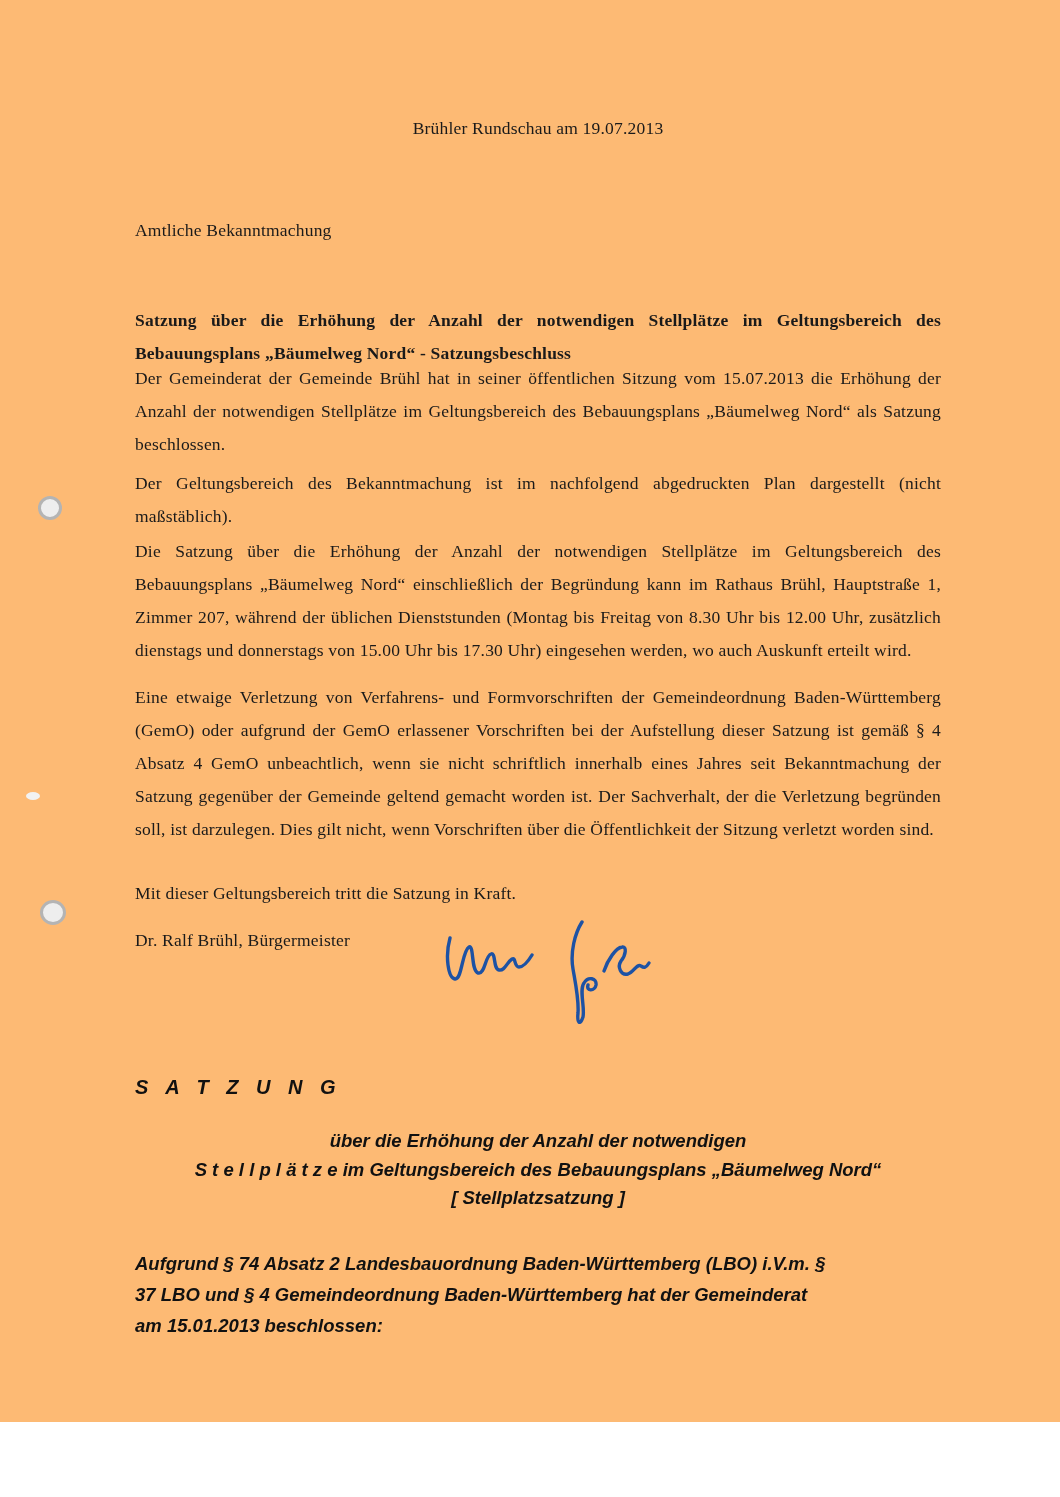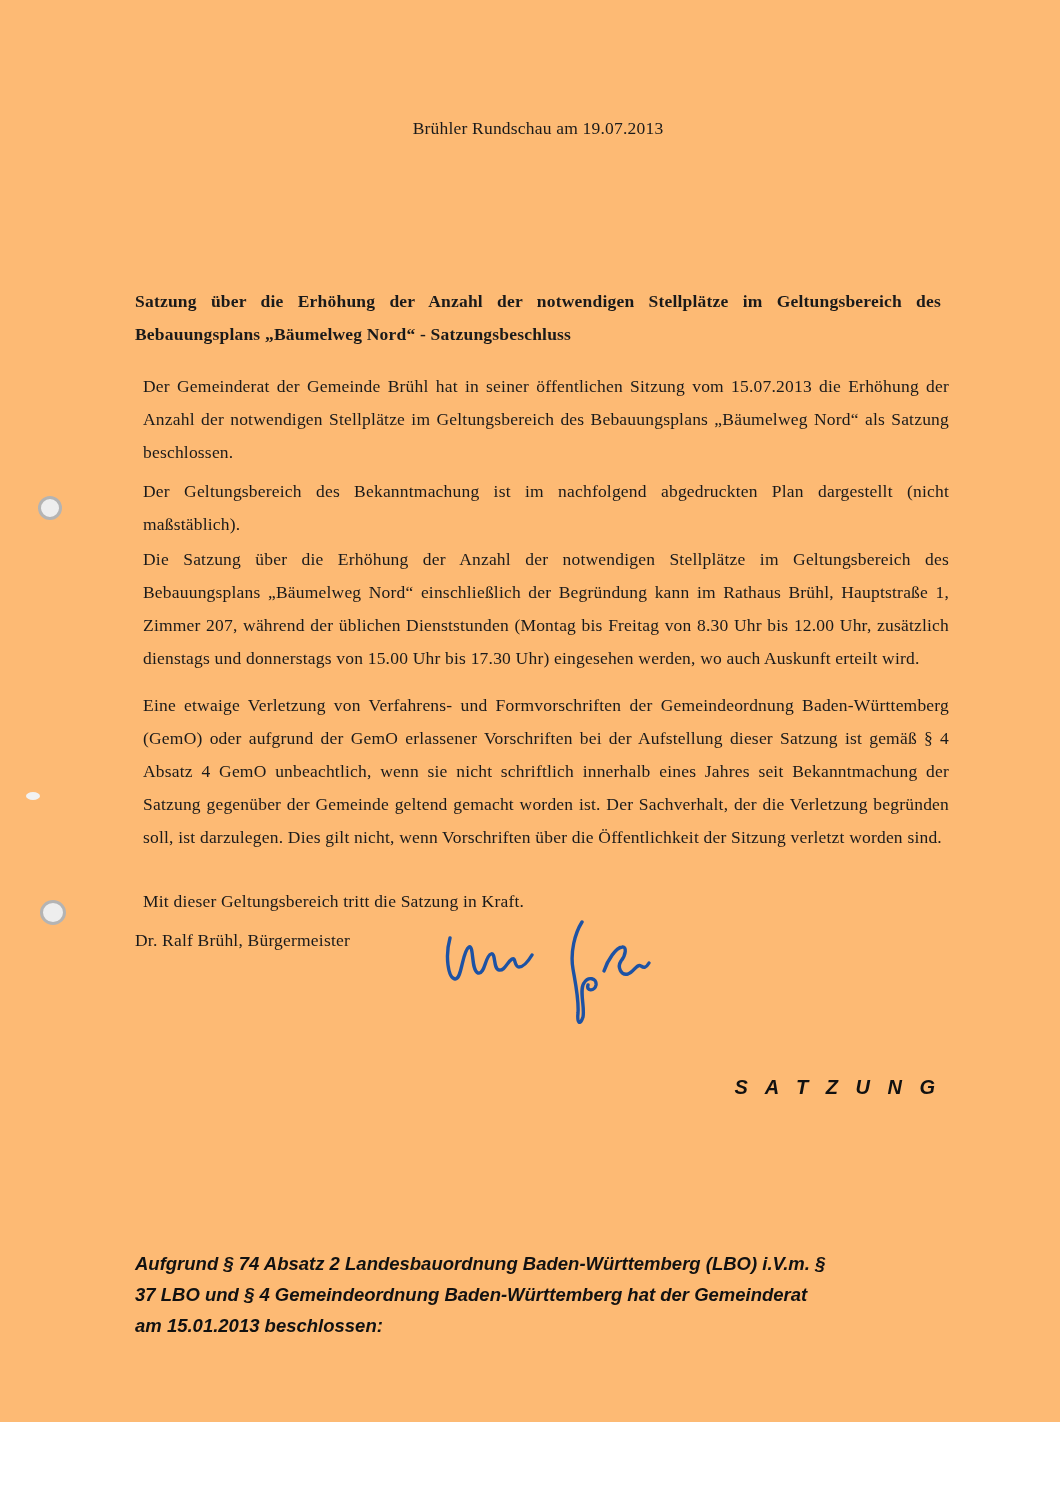--- a/index.html
+++ b/index.html
@@ -47,42 +47,42 @@
     font-weight: bold;
     line-height: 33px;
     text-align: justify;
     letter-spacing: 0.2px;
   }
   .doc-par {
     font-size: 17.5px;
     line-height: 33px;
     text-align: justify;
     letter-spacing: 0.2px;
-    margin: 8px;
+    margin: 0;
   }
   .no-justify { text-align: left; }
 
   .sig-block { line-height: 26px; }
 
   .signature-svg {
     position: absolute;
     left: 428px;
     top: 918px;
     width: 224px;
     height: 124px;
   }
 
   
   .satzung-title {
     font-family: "Liberation Sans", sans-serif;
     font-weight: bold;
     font-style: italic;
     font-size: 20px;
     letter-spacing: 6px;
-    text-align: right;
+    text-align: left;
     color: #111111;
   }
   .satzung-sub {
     font-family: "Liberation Sans", sans-serif;
     font-weight: bold;
     font-style: italic;
     font-size: 18.5px;
     line-height: 28.5px;
     text-align: center;
     color: #111111;
@@ -110,22 +110,23 @@
 <body>
 
 <div class="page">
 
   <div class="punch-hole hole-top"></div>
   <div class="punch-hole hole-bottom"></div>
   <div class="smudge" style="left:26px; top:792px; width:14px; height:8px;"></div>
 
   <div class="col serif-line centered" style="top:118px;">Brühler Rundschau am 19.07.2013</div>
 
+  <div class="col serif-line" style="top:220px;">Amtliche Bekanntmachung</div>
 
-  <div class="col doc-heading" style="top:285px;">Satzung über die Erhöhung der Anzahl der notwendigen Stellplätze im Geltungsbereich des Bebauungsplans „Bäumelweg Nord“ - Satzungsbeschluss</div>
+  <div class="col doc-heading" style="top:304px;">Satzung über die Erhöhung der Anzahl der notwendigen Stellplätze im Geltungsbereich des Bebauungsplans „Bäumelweg Nord“ - Satzungsbeschluss</div>
 
   <p class="col doc-par" style="top:362px;">Der Gemeinderat der Gemeinde Brühl hat in seiner öffentlichen Sitzung vom 15.07.2013 die Erhöhung der Anzahl der notwendigen Stellplätze im Geltungsbereich des Bebauungsplans „Bäumelweg Nord“ als Satzung beschlossen.</p>
 
   <p class="col doc-par" style="top:467px;">Der Geltungsbereich des Bekanntmachung ist im nachfolgend abgedruckten Plan dargestellt (nicht maßstäblich).</p>
 
   <p class="col doc-par" style="top:535px;">Die Satzung über die Erhöhung der Anzahl der notwendigen Stellplätze im Geltungsbereich des Bebauungsplans „Bäumelweg Nord“  einschließlich der Begründung kann im Rathaus Brühl, Hauptstraße 1, Zimmer 207, während der üblichen Dienststunden (Montag bis Freitag von 8.30 Uhr bis 12.00 Uhr, zusätzlich dienstags und donnerstags von 15.00 Uhr bis 17.30 Uhr) eingesehen werden, wo auch Auskunft erteilt wird.</p>
 
   <p class="col doc-par" style="top:681px;">Eine etwaige Verletzung von Verfahrens- und Formvorschriften der Gemeindeordnung Baden-Württemberg (GemO) oder aufgrund der GemO erlassener Vorschriften bei der Aufstellung dieser Satzung ist gemäß § 4 Absatz 4 GemO unbeachtlich, wenn sie nicht schriftlich innerhalb eines Jahres seit Bekanntmachung der Satzung gegenüber der Gemeinde geltend gemacht worden ist. Der Sachverhalt, der die Verletzung begründen soll, ist darzulegen. Dies gilt nicht, wenn Vorschriften über die Öffentlichkeit der Sitzung verletzt worden sind.</p>
 
   <p class="col doc-par no-justify" style="top:877px;">Mit dieser Geltungsbereich tritt die Satzung in Kraft.</p>
@@ -154,16 +155,21 @@
     <path d="M176,53
              C180,41 188,30 194,29
              C199,28 198,37 193,43
              C189,49 193,58 200,56
              C206,54 209,45 213,48
              C216,50 218,50 221,45"></path>
   </svg>
 
   <div class="col satzung-title" style="top:1076px;">S A T Z U N G</div>
 
+  <div class="col satzung-sub" style="top:1127px;">
+    <div>über die Erhöhung der Anzahl der notwendigen</div>
+    <div>S t e l l p l ä t z e im Geltungsbereich des Bebauungsplans „Bäumelweg Nord“</div>
+    <div>[ Stellplatzsatzung ]</div>
+  </div>
 
   <p class="col legal-basis" style="top:1248px;">Aufgrund § 74 Absatz 2 Landesbauordnung Baden-Württemberg (LBO) i.V.m. § 37 LBO und § 4 Gemeindeordnung Baden-Württemberg hat der Gemeinderat am 15.01.2013 beschlossen:</p>
 
 </div>
 
 </body></html>

